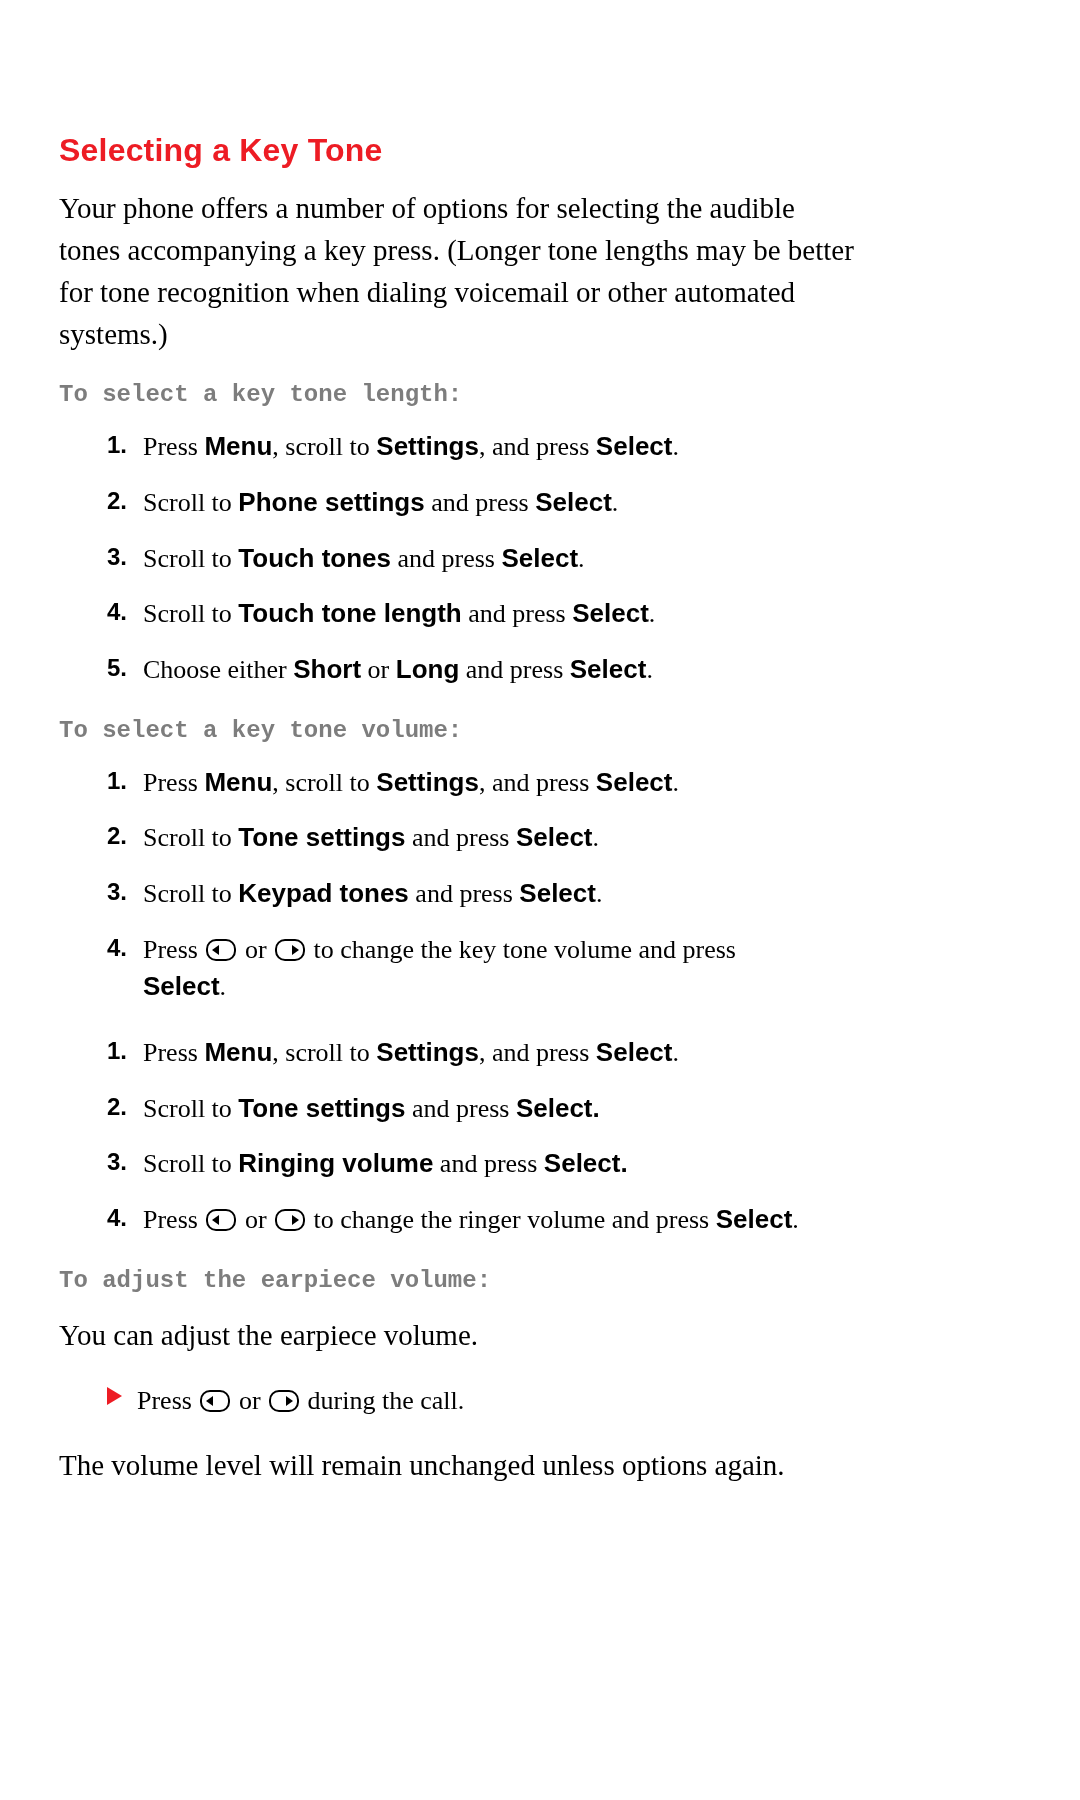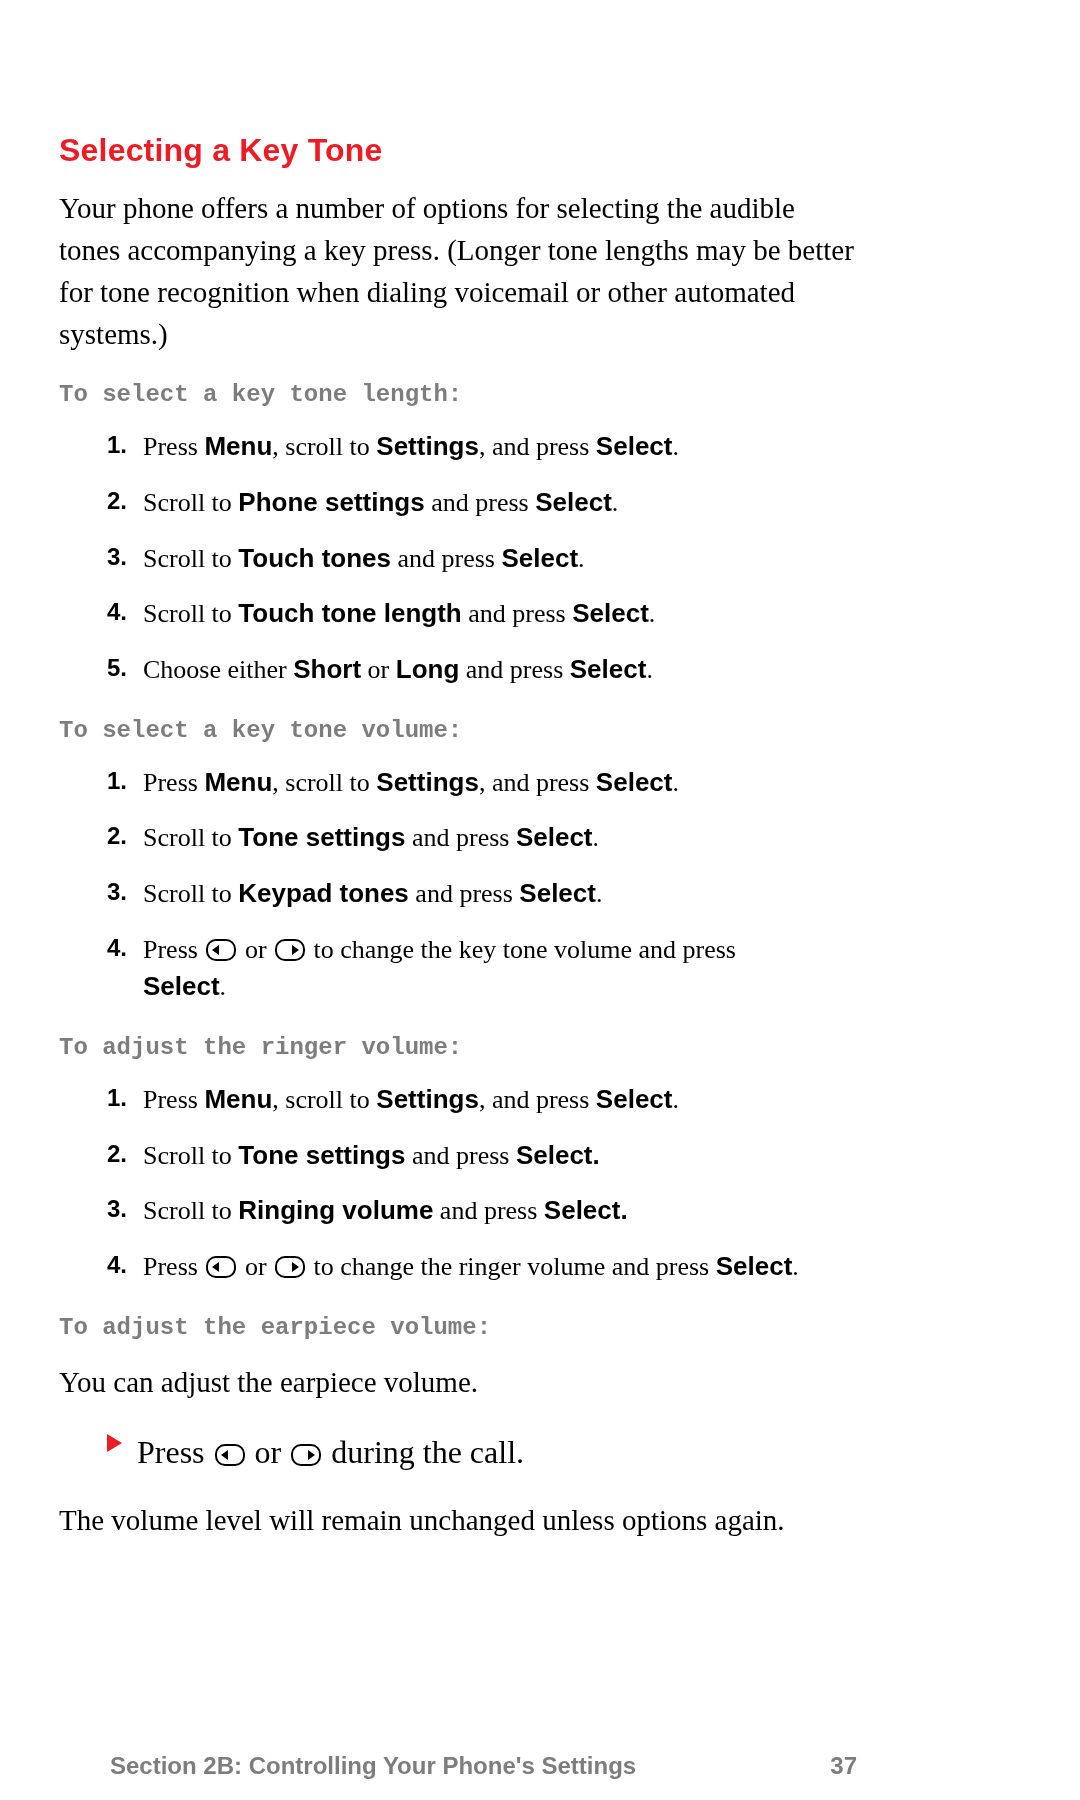--- a/index.html
+++ b/index.html
@@ -80,21 +80,21 @@
     transform: translateY(-50%);
     width: 0; height: 0;
     border-top: 5px solid transparent;
     border-bottom: 5px solid transparent;
   }
   .rocker.left::before  { left: 4px;  border-right: 7px solid #000; }
   .rocker.right::before { right: 4px; border-left:  7px solid #000; }
 
   .bullet-line {
     position: relative;
-    font-size: 32px;
+    font-size: 26px;
     line-height: 1.45;
     margin: 0 0 24px 0;
     padding-left: 78px;
   }
   .bullet-line .red-arrow {
     position: absolute;
     left: 48px;
     top: 5px;
     width: 0; height: 0;
     border-top: 9px solid transparent;
@@ -161,21 +161,20 @@
       <span class="num">3.</span>
       <span>Scroll to </span><span class="b-sans">Keypad tones</span><span> and press </span><span class="b-sans">Select</span><span>.</span>
     </li>
     <li>
       <span class="num">4.</span>
       <span>Press </span><span class="rocker left"></span><span> or </span><span class="rocker right"></span><span> to change the key tone volume and press </span><br><span class="b-sans">Select</span><span>.</span>
     </li>
   </ol>
 
 
-  <div class="sub-label">To adjust the ringer volume:</div>
   <ol class="steps">
     <li>
       <span class="num">1.</span>
       <span>Press </span><span class="b-sans">Menu</span><span>, scroll to </span><span class="b-sans">Settings</span><span>, and press </span><span class="b-sans">Select</span><span>.</span>
     </li>
     <li>
       <span class="num">2.</span>
       <span>Scroll to </span><span class="b-sans">Tone settings</span><span> and press </span><span class="b-sans">Select.</span>
     </li>
     <li>
@@ -191,17 +190,13 @@
   <div class="sub-label">To adjust the earpiece volume:</div>
   <p class="body">You can adjust the earpiece volume.</p>
 
   <div class="bullet-line">
     <span class="red-arrow"></span>
     <span>Press </span><span class="rocker left"></span><span> or </span><span class="rocker right"></span><span> during the call.</span>
   </div>
 
   <p class="body">The volume level will remain unchanged unless options again.</p>
 
-  <div class="footer">
-    <span>Section 2B: Controlling Your Phone's Settings</span>
-    <span>37</span>
-  </div>
 </div>
 
 </body></html>

